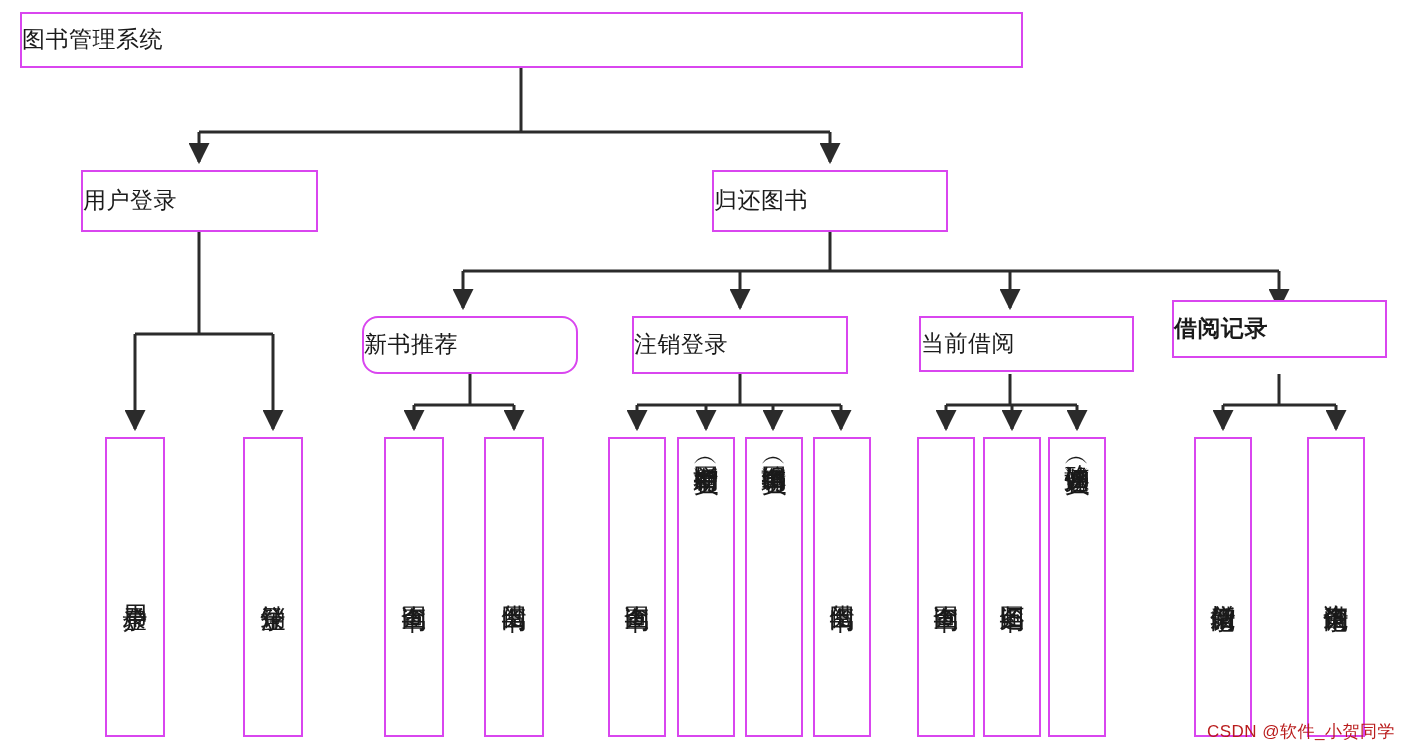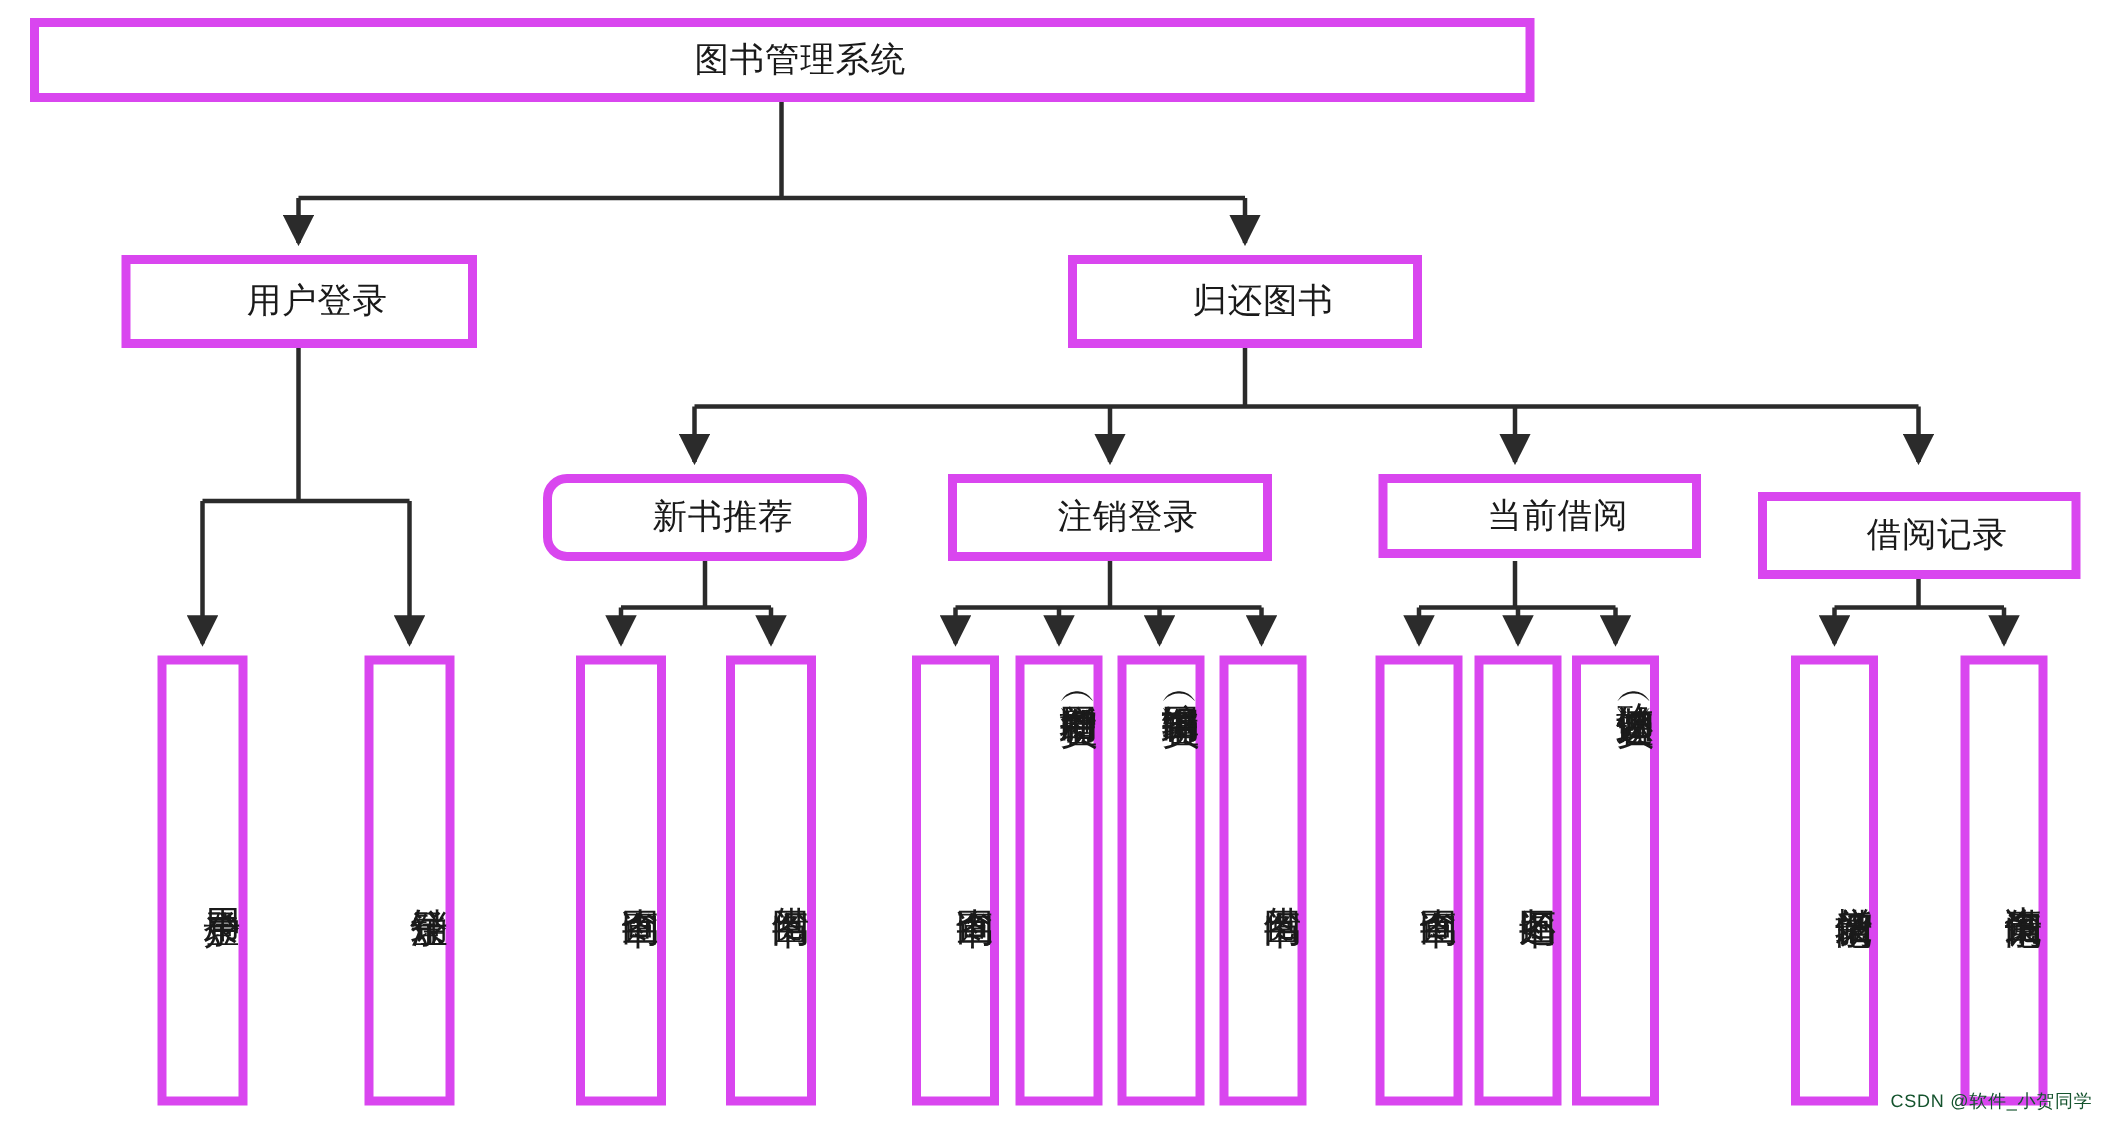--- a/index.html
+++ b/index.html
@@ -22,26 +22,25 @@
     position: absolute;
     left: 0;
     top: 0;
     width: 1405px;
     height: 747px;
   }
   .node {
     position: absolute;
     box-sizing: border-box;
     background: #ffffff;
-    border: 6px solid #d946ef;
+    border: 2px solid #d946ef;
     display: flex;
     align-items: center;
-    justify-content: center;
+    justify-content: flex-start;
     color: #1a1a1a;
-    padding-left: 24px;
   }
   .node-label {
     display: block;
     text-align: center;
     line-height: 1.18;
     white-space: pre;
   }
   .node.horizontal .node-label {
     font-size: 23px;
     letter-spacing: 0.5px;
@@ -62,22 +61,22 @@
     margin: 0 auto;
   }
   .node.vertical.centered {
     align-items: center;
     padding-top: 0;
   }
   #watermark {
     position: absolute;
     right: 10px;
     bottom: 4px;
-    font-size: 12px;
-    color: #14532d;
+    font-size: 17px;
+    color: #b91c1c;
     letter-spacing: 0.5px;
     white-space: pre;
     pointer-events: none;
   }
 </style>
 </head>
 <body>
 
 <div id="canvas">
 
@@ -145,21 +144,21 @@
 
   <div class="node horizontal" style="left:362px; top:316px; width:216px; height:58px;border-radius:16px;">
     <span class="node-label">新书推荐</span>
   </div>
   <div class="node horizontal" style="left:632px; top:316px; width:216px; height:58px;">
     <span class="node-label">注销登录</span>
   </div>
   <div class="node horizontal" style="left:919px; top:316px; width:215px; height:56px;">
     <span class="node-label">当前借阅</span>
   </div>
-  <div class="node horizontal" style="left:1172px; top:328px; width:215px; height:58px;">
+  <div class="node horizontal" style="left:1172px; top:300px; width:215px; height:58px;font-weight:bold;">
     <span class="node-label">借阅记录</span>
   </div>
 
   <div class="node vertical centered" style="left:105px; top:437px; width:60px; height:300px;">
     <span class="node-label">用户登录</span>
   </div>
   <div class="node vertical centered" style="left:243px; top:437px; width:60px; height:300px;">
     <span class="node-label">注销登录</span>
   </div>
 

